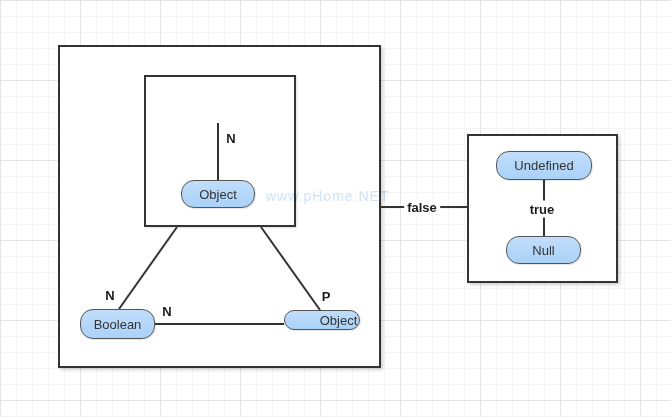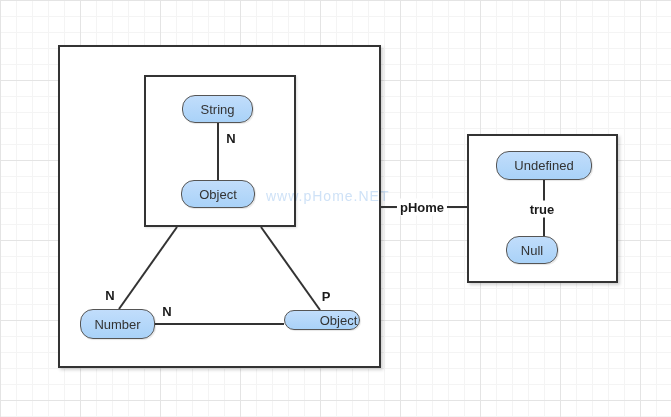--- a/index.html
+++ b/index.html
@@ -58,21 +58,21 @@
     border-radius: 13px;
     font-size: 13px;
     color: #333333;
     box-shadow: 1px 1px 1px rgba(0,0,0,0.10);
   }
   .node-string    { left: 182px; top: 95px;  width: 71px; height: 28px; }
   .node-number    { left: 181px; top: 180px; width: 74px; height: 28px; }
   .node-boolean   { left: 80px;  top: 309px; width: 75px; height: 30px; }
   .node-object    { left: 284px; top: 310px; width: 76px; height: 20px; padding-left: 33px; }
   .node-undefined { left: 496px; top: 151px; width: 96px; height: 29px; }
-  .node-null      { left: 506px; top: 236px; width: 52px; height: 28px; }
+  .node-null      { left: 506px; top: 236px; width: 75px; height: 28px; }
 
   .edge-label {
     position: absolute;
     z-index: 4;
     transform: translate(-50%, -50%);
     font-size: 13px;
     font-weight: bold;
     color: #1b1b1b;
     white-space: nowrap;
     line-height: 1;
@@ -115,27 +115,26 @@
 
   <svg class="edges-svg" viewBox="0 0 671 417">
     <line x1="218" y1="123" x2="218" y2="180"></line>
     <line x1="177" y1="227" x2="119" y2="309"></line>
     <line x1="261" y1="227" x2="320" y2="310"></line>
     <line x1="155" y1="324" x2="284" y2="324"></line>
     <line x1="381" y1="207" x2="467" y2="207"></line>
     <line x1="544" y1="180" x2="544" y2="236"></line>
   </svg>
 
-  <div class="node node-string">String</div>
   <div class="node node-number">Object</div>
-  <div class="node node-boolean">Number</div>
+  <div class="node node-boolean">Boolean</div>
   <div class="node node-object">Object</div>
   <div class="node node-undefined">Undefined</div>
   <div class="node node-null">Null</div>
 
   <div class="edge-label lbl-n-inner">N</div>
   <div class="edge-label lbl-n-bool">N</div>
   <div class="edge-label lbl-n-mid">N</div>
   <div class="edge-label lbl-p-obj">P</div>
-  <div class="edge-label on-line lbl-false">pHome</div>
+  <div class="edge-label on-line lbl-false">false</div>
   <div class="edge-label on-line lbl-true">true</div>
 
 </div>
 
 </body></html>

